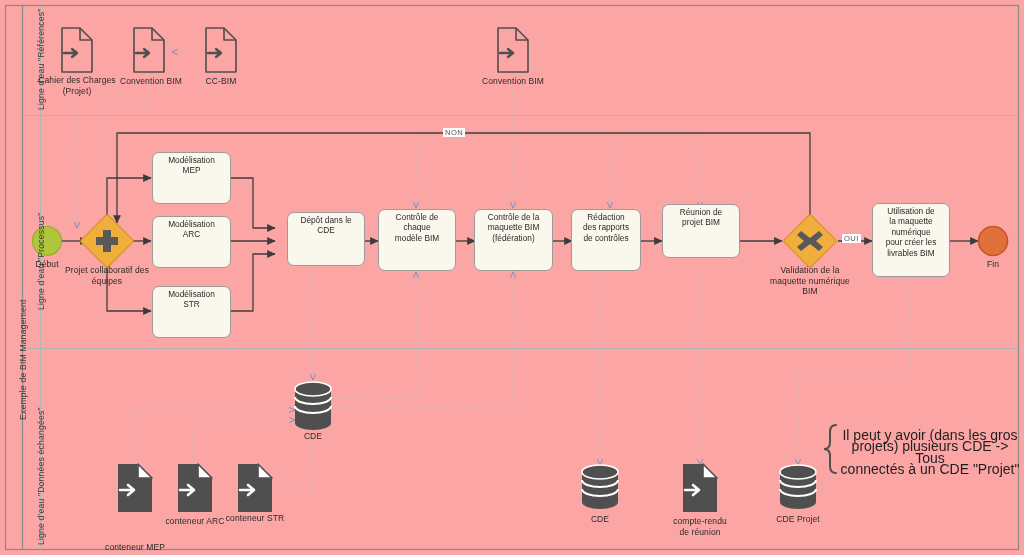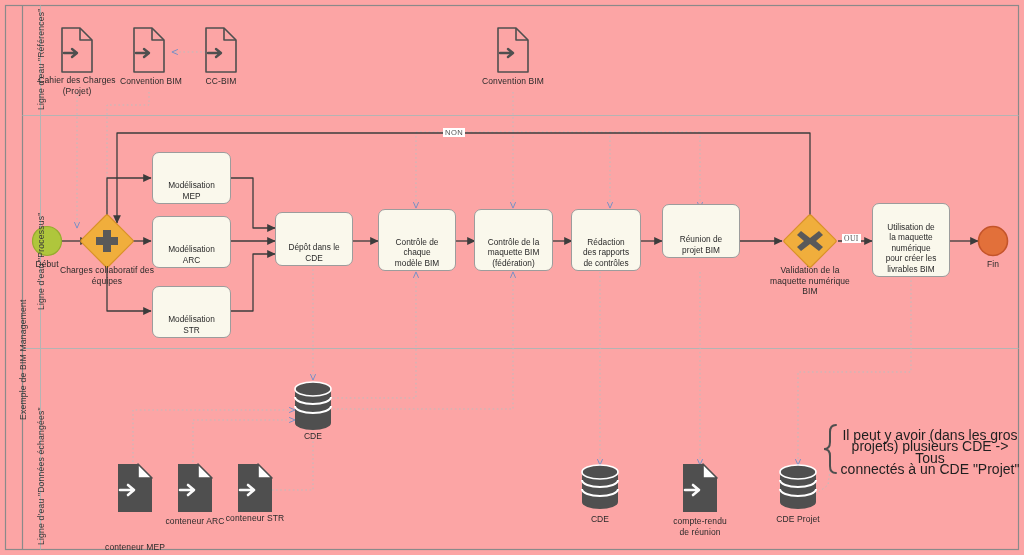--- a/index.html
+++ b/index.html
@@ -5,21 +5,21 @@
   html,body{margin:0;padding:0;background:#ffffff;}
   body{font-family:"Liberation Sans", sans-serif;}
   #canvas{position:relative;width:1024px;height:555px;background:#fca5a5;overflow:hidden;}
   svg.layer{position:absolute;left:0;top:0;width:1024px;height:555px;}
   .txt{position:absolute;color:#2a2a2a;font-size:8.5px;line-height:10.5px;text-align:center;letter-spacing:.1px;}
   .lane-label{position:absolute;color:#3a3a3a;font-size:8.6px;letter-spacing:.2px;white-space:nowrap;
     transform-origin:0 0;transform:rotate(-90deg);}
   .pool-label{position:absolute;color:#3a3a3a;font-size:8.6px;letter-spacing:.2px;white-space:nowrap;
     transform-origin:0 0;transform:rotate(-90deg);}
   .task{position:absolute;background:#FAF8EC;border:1px solid #9c9c9c;border-radius:7px;
-    display:flex;align-items:flex-end;justify-content:center;text-align:center;
+    display:flex;align-items:flex-start;justify-content:center;text-align:center;
     color:#2a2a2a;font-size:8.3px;line-height:10.4px;padding:2px 4px;box-sizing:border-box;}
   .note{position:absolute;color:#1f1f1f;font-size:14px;line-height:11.4px;text-align:center;}
   .flowlabel{position:absolute;color:#555;font-size:7.6px;letter-spacing:.4px;background:#fff;padding:0 2px;}
 </style>
 </head>
 <body>
 
 <div id="canvas">
 
   <svg class="layer" xmlns="http://www.w3.org/2000/svg">
@@ -206,45 +206,45 @@
     <span>(Projet)</span>
   </div>
   <div class="txt" style="left:106px;top:76px;width:90px;">Convention BIM</div>
   <div class="txt" style="left:186px;top:76px;width:70px;">CC-BIM</div>
   <div class="txt" style="left:468px;top:76px;width:90px;">Convention BIM</div>
 
   <div class="txt" style="left:22px;top:259px;width:50px;">Début</div>
   <div class="txt" style="left:968px;top:259px;width:50px;">Fin</div>
 
   <div class="txt" style="left:45px;top:265px;width:124px;">
-    <span>Charges collaboratif des</span><br>
+    <span>Projet collaboratif des</span><br>
     <span>équipes</span>
   </div>
   <div class="txt" style="left:752px;top:265px;width:116px;">
     <span>Validation de la</span><br>
     <span>maquette numérique</span><br>
     <span>BIM</span>
   </div>
 
   <div class="flowlabel" style="left:443px;top:128px;">NON</div>
-  <div class="flowlabel" style="left:842px;top:234px;font-family:Liberation Serif, serif;">OUI</div>
+  <div class="flowlabel" style="left:842px;top:234px;">OUI</div>
 
   <div class="task" style="left:152px;top:152px;width:79px;height:52px;">
     <div><span>Modélisation</span><br>
     <span>MEP</span></div>
   </div>
   <div class="task" style="left:152px;top:216px;width:79px;height:52px;">
     <div><span>Modélisation</span><br>
     <span>ARC</span></div>
   </div>
   <div class="task" style="left:152px;top:286px;width:79px;height:52px;">
     <div><span>Modélisation</span><br>
     <span>STR</span></div>
   </div>
-  <div class="task" style="left:275px;top:212px;width:78px;height:54px;">
+  <div class="task" style="left:287px;top:212px;width:78px;height:54px;">
     <div><span>Dépôt dans le</span><br>
     <span>CDE</span></div>
   </div>
   <div class="task" style="left:378px;top:209px;width:78px;height:62px;">
     <div><span>Contrôle de</span><br>
     <span>chaque</span><br>
     <span>modèle BIM</span></div>
   </div>
   <div class="task" style="left:474px;top:209px;width:79px;height:62px;">
     <div><span>Contrôle de la</span><br>

